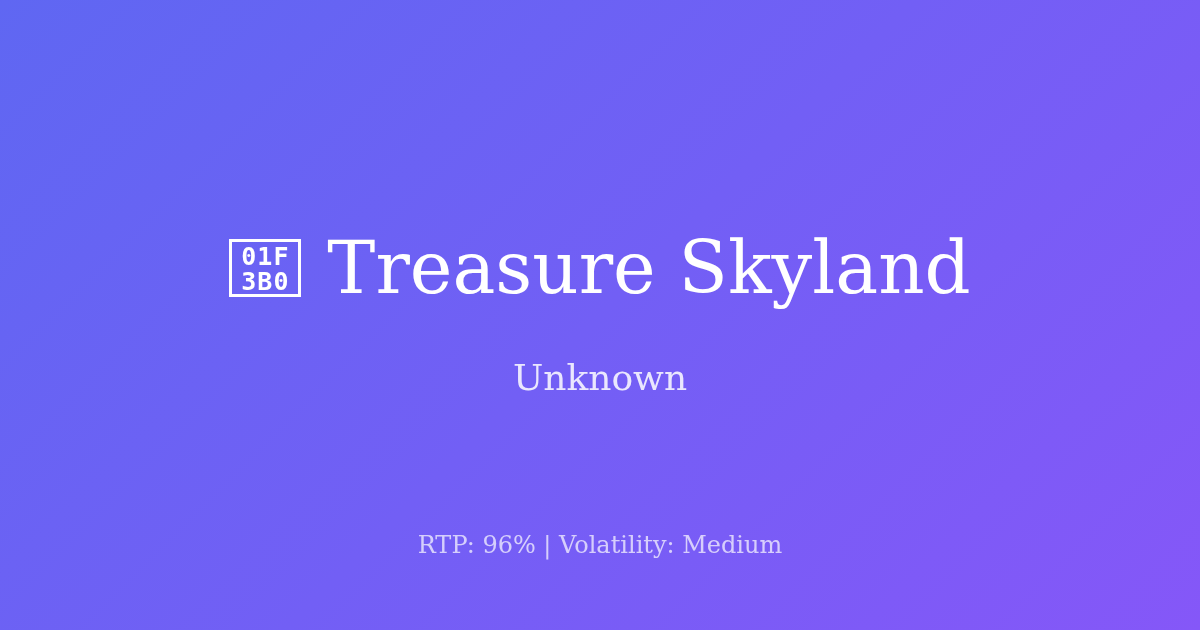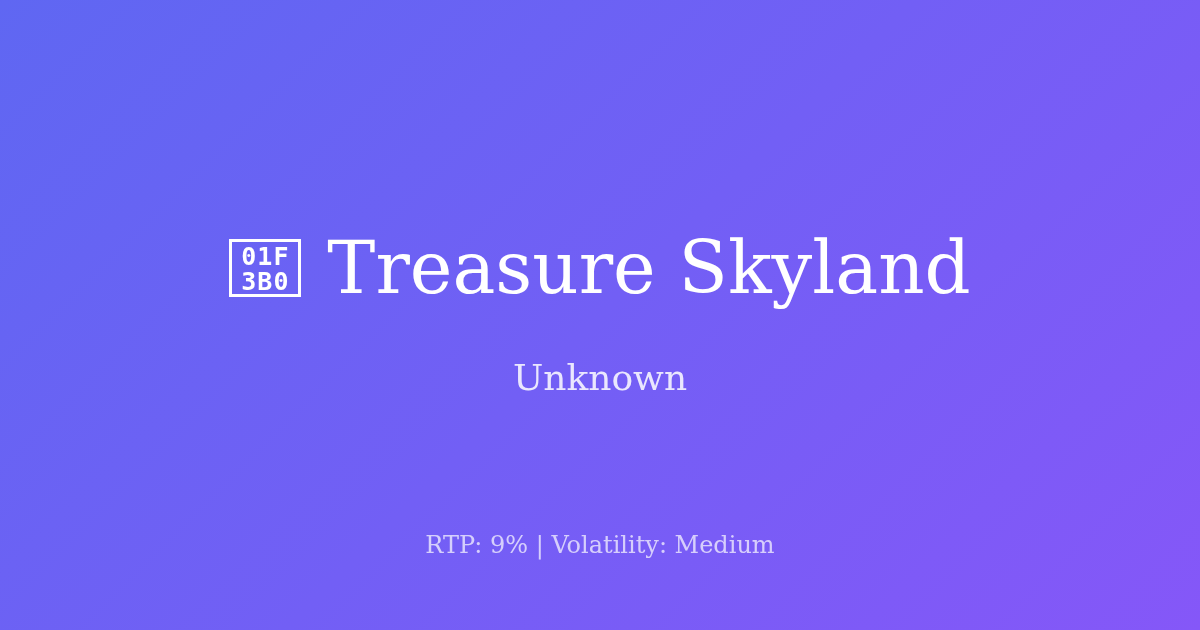--- a/index.html
+++ b/index.html
@@ -112,15 +112,15 @@
       <span class="tofu-row">01F</span>
       <span class="tofu-row">3B0</span>
     </span>
 
     <h1 class="game-title">Treasure Skyland</h1>
 
   </div>
 
   <div class="provider">Unknown</div>
 
-  <div class="meta">RTP: 9% | Volatility: Medium</div>
+  <div class="meta">RTP: 96% | Volatility: Medium</div>
 
 </div>
 
 </body></html>

